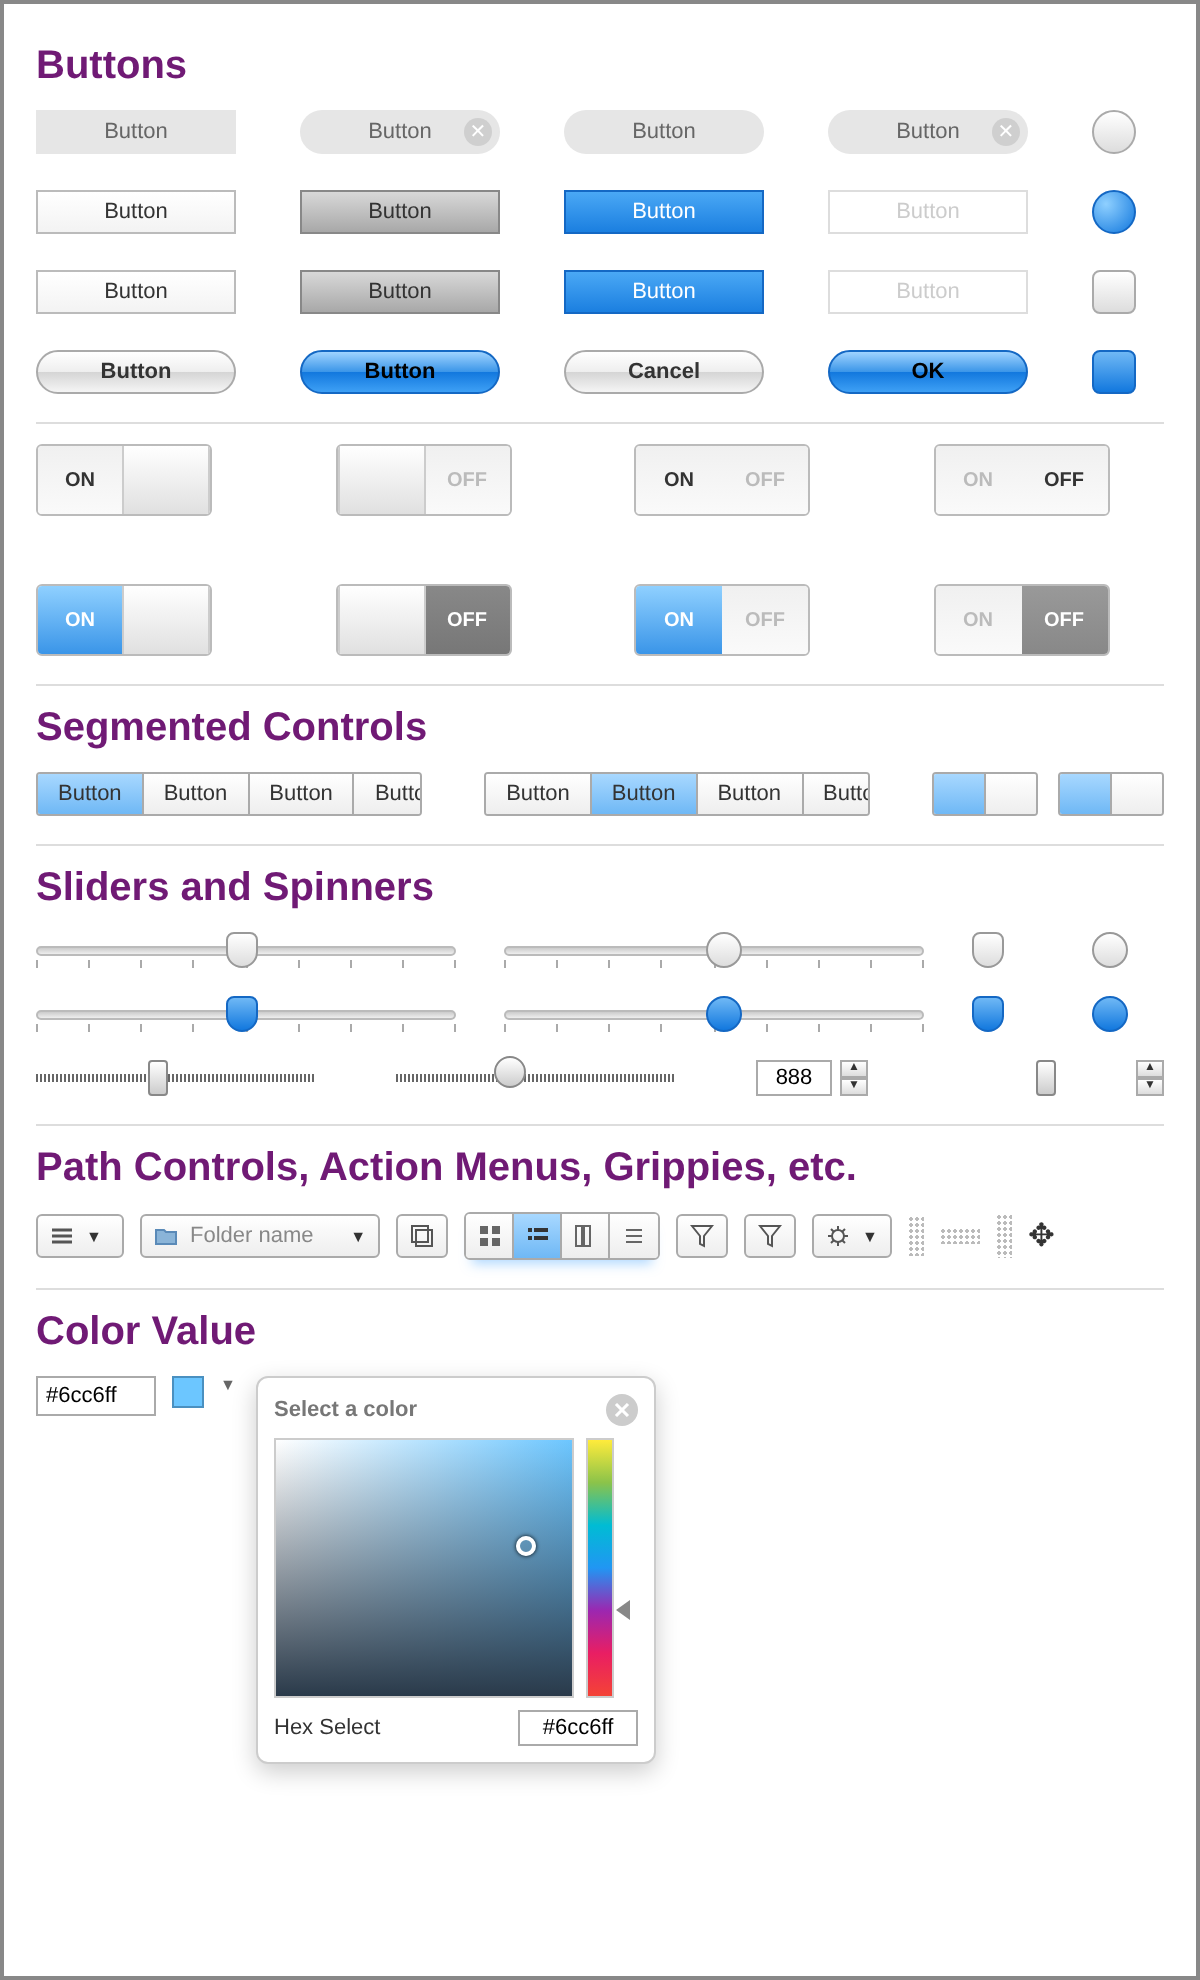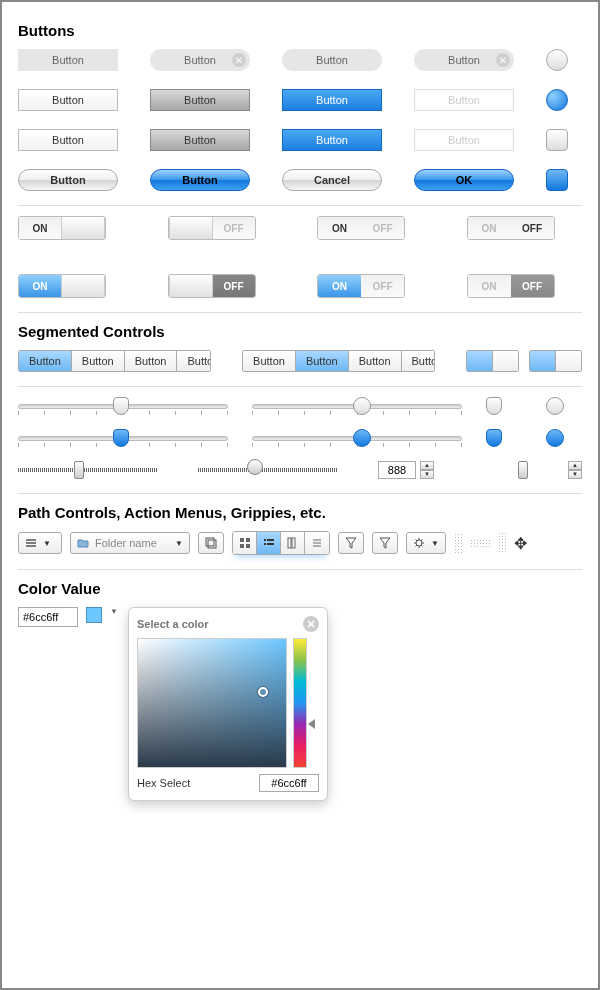--- a/index.html
+++ b/index.html
@@ -1,18 +1,18 @@
 <!DOCTYPE html>
 <html><head>
 <meta charset="utf-8">
 <style>
 * { box-sizing: border-box; margin: 0; padding: 0; }
 body { font-family: "Helvetica Neue", Arial, sans-serif; font-size: 12px; color: #333; background: #fff; }
 .page { width: 600px; height: 990px; border: 2px solid #888; padding: 12px 16px; overflow: hidden; }
-h2 { color: #000000; font-weight: bold; font-size: 15px; margin: 8px 0 10px; }
+h2 { color: #701a75; font-weight: bold; font-size: 20px; margin: 8px 0 10px; }
 .divider { border: none; border-top: 1px solid #ddd; margin: 14px 0 10px; }
 .row { display: flex; align-items: center; gap: 10px; margin-bottom: 8px; }
 .grid5 { display: grid; grid-template-columns: repeat(4, 1fr) 36px; gap: 18px 32px; align-items: center; margin-bottom: 8px; }
 .grid4 { display: grid; grid-template-columns: repeat(4, 1fr); gap: 34px; margin-bottom: 8px; }
 
 
 .btn { display: inline-flex; align-items: center; justify-content: center; height: 22px; min-width: 90px; font-size: 11px; cursor: pointer; position: relative; }
 .btn.pill { border-radius: 11px; }
 .btn.flat-grey { background: #e6e6e6; color: #666; border: none; }
 .btn.outline { background: linear-gradient(#fff,#f3f3f3); border: 1px solid #bbb; }
@@ -21,21 +21,21 @@
 .btn.disabled { background: #fff; border: 1px solid #ddd; color: #ccc; }
 .btn.gloss-light { background: linear-gradient(#fff 0%,#eee 50%,#d5d5d5 51%,#f5f5f5 100%); border: 1px solid #aaa; font-weight: bold; }
 .btn.gloss-blue { background: linear-gradient(#9fd3ff 0%,#3a95e8 50%,#1278de 51%,#3ea0f5 100%); border: 1px solid #1468c4; color: #000; font-weight: bold; }
 .close-x { position: absolute; right: 4px; width: 14px; height: 14px; border-radius: 50%; background: #cfcfcf; display: flex; align-items: center; justify-content: center; color: #fff; font-size: 10px; }
 .dot { width: 22px; height: 22px; border-radius: 50%; border: 1px solid #aaa; background: linear-gradient(#fff,#ddd); }
 .dot.blue { background: radial-gradient(circle at 30% 30%, #8fd0ff, #1278de); border-color: #1468c4; }
 .sqr { width: 22px; height: 22px; border-radius: 4px; border: 1px solid #aaa; background: linear-gradient(#fff,#ddd); }
 .sqr.blue { background: linear-gradient(#6fb8f5,#1278de); border-color: #1468c4; }
 
 
-.switch { display: flex; width: 88px; height: 24px; border: 1px solid #bbb; border-radius: 3px; overflow: hidden; font-size: 10px; font-weight: bold; cursor: pointer; }
+.switch { display: flex; width: 88px; height: 36px; border: 1px solid #bbb; border-radius: 3px; overflow: hidden; font-size: 10px; font-weight: bold; cursor: pointer; }
 .switch > div { flex: 1; display: flex; align-items: center; justify-content: center; }
 .sw-on { background: linear-gradient(#f0f0f0,#fafafa); }
 .sw-off { background: linear-gradient(#f0f0f0,#fafafa); color: #bbb; }
 .sw-handle { background: linear-gradient(#fff,#e0e0e0); border-left: 1px solid #ccc; border-right: 1px solid #ccc; }
 .switch.style-b .sw-on { background: linear-gradient(#8fd0ff,#3a95e8); color: #fff; }
 .switch.dark .sw-off { background: linear-gradient(#888,#777); color: #fff; }
 .switch.grey .sw-off { background: linear-gradient(#999,#888); color: #fff; }
 
 
 .seg { display: inline-flex; border: 1px solid #aaa; border-radius: 2px; overflow: hidden; }
@@ -218,20 +218,21 @@
       <div></div>
     </div>
     <div class="seg mini">
       <div class="sel"></div>
       <div></div>
     </div>
   </div>
 
   <hr class="divider">
 
+  <h2>Sliders and Spinners</h2>
 
   <div class="slider-row">
     <div class="slider">
       <div class="track"></div>
       <div class="ticks">
           <span></span>
           <span></span>
           <span></span>
           <span></span>
           <span></span>

